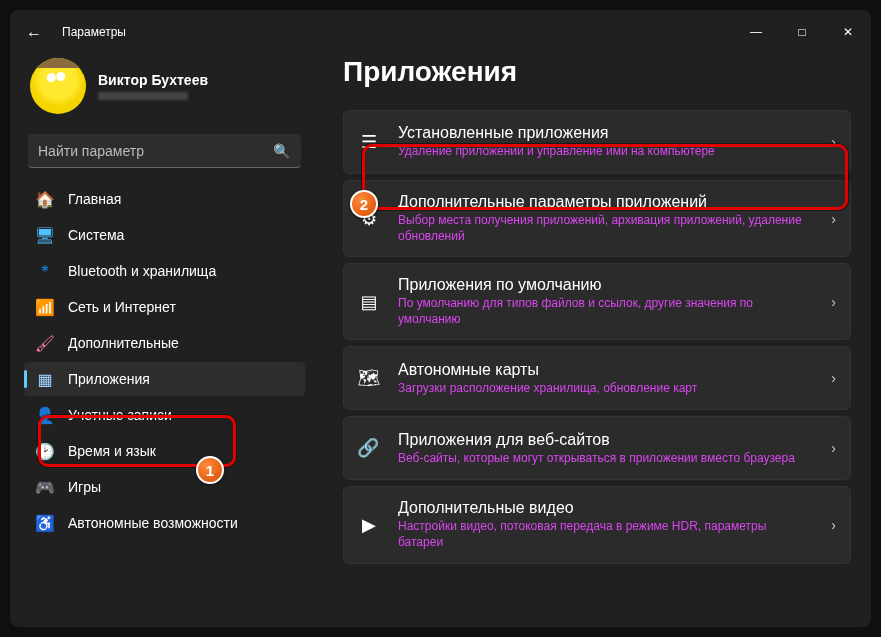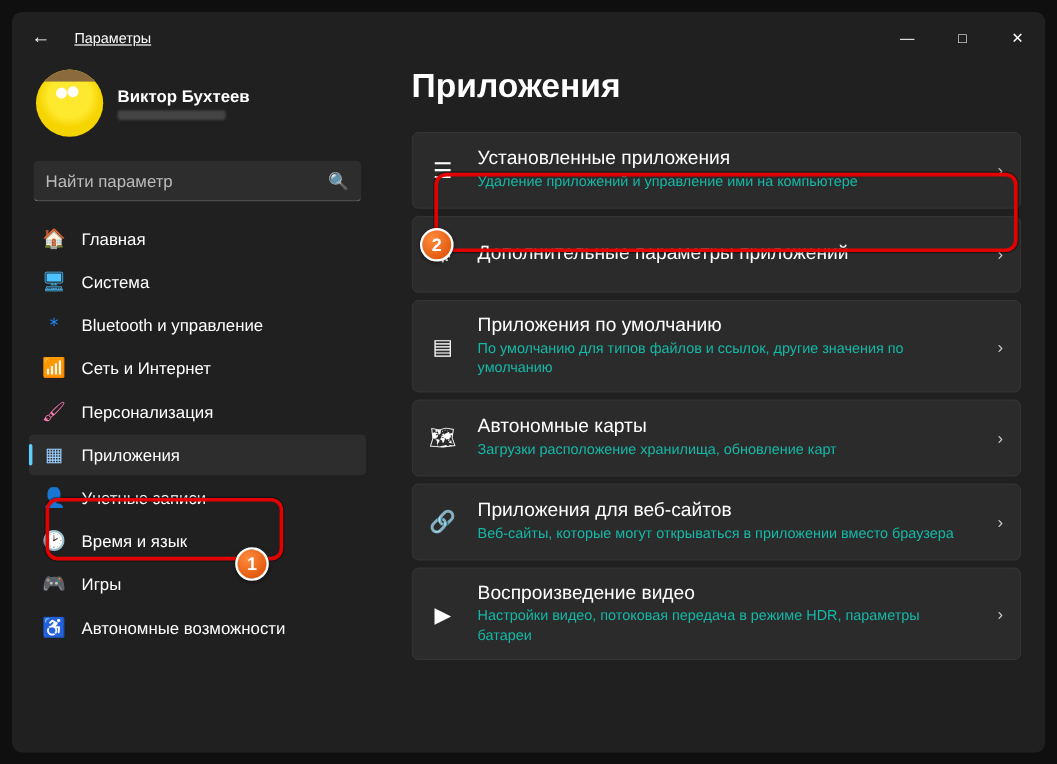--- a/index.html
+++ b/index.html
@@ -1,21 +1,21 @@
 <!DOCTYPE html>
 <html><head>
 <meta charset="utf-8">
 <style>
   * { box-sizing: border-box; margin: 0; padding: 0; font-family: "Segoe UI", sans-serif; }
   body { background: #0f0f0f; width: 881px; height: 637px; overflow: hidden; }
   .window { background: #202020; width: 861px; height: 617px; margin: 10px; border-radius: 8px; position: relative; color: #fff; display: flex; flex-direction: column; }
   .titlebar { height: 44px; display: flex; align-items: center; justify-content: space-between; padding: 0 0 0 16px; }
   .titlebar-left { display: flex; align-items: center; gap: 20px; }
   .back-arrow { font-size: 16px; color: #fff; }
-  .title-text { font-size: 12px; color: #fff; text-decoration: underline; }
+  .title-text { font-size: 12px; color: #fff; }
   .winbtns { display: flex; }
   .winbtn { width: 46px; height: 32px; display: flex; align-items: center; justify-content: center; font-size: 12px; color:#fff;}
   .content { display: flex; flex: 1; min-height: 0; }
   .sidebar { width: 305px; padding: 0 10px 0 14px; display: flex; flex-direction: column; }
   .profile { display: flex; align-items: center; gap: 12px; padding: 4px 6px 16px 6px; }
   .avatar { width: 56px; height: 56px; border-radius: 50%; background: radial-gradient(circle at 50% 40%, #ffe92f 40%, #f5d400 60%); position: relative; overflow:hidden; flex-shrink:0;}
   .avatar::after{content:"";position:absolute;inset:0;background:
      radial-gradient(circle at 38% 35%, #fff 4px, transparent 5px),
      radial-gradient(circle at 55% 33%, #fff 4px, transparent 5px),
      radial-gradient(circle at 38% 35%, #000 1.5px, transparent 2px),
@@ -33,21 +33,21 @@
   .nav-item.selected { background: #2d2d2d; }
   .nav-item.selected::before { content:""; position:absolute; left:0; top:8px; bottom:8px; width:3px; background:#60cdff; border-radius:2px;}
   .nav-icon { width: 18px; height: 18px; display: inline-flex; align-items:center; justify-content:center; font-size:16px; flex-shrink:0;}
   .main { flex: 1; padding: 2px 20px 0 28px; overflow-y: hidden; display:flex; flex-direction:column;}
   .main h1 { font-size: 28px; font-weight: 600; margin-bottom: 22px; }
   .cards { display:flex; flex-direction:column; gap:6px; flex:1; overflow:hidden;}
   .card { background: #2b2b2b; border: 1px solid #333; border-radius: 6px; padding: 12px 14px; display: flex; align-items: center; gap: 18px; min-height:64px;}
   .card-icon { width: 22px; display:flex; justify-content:center; color:#fff; font-size:18px; flex-shrink:0;}
   .card-text { flex:1; }
   .card-title { font-size: 16px; }
-  .card-sub { font-size: 12px; color: #14b8a6; margin-top:2px; line-height:1.3;}
+  .card-sub { font-size: 12px; color: #d946ef; margin-top:2px; line-height:1.3;}
   .chevron { color:#ccc; font-size:14px;}
   
   .anno-box { position:absolute; border:3px solid #e30000; border-radius:10px; pointer-events:none; box-shadow: 0 0 0 1px rgba(0,0,0,.4);}
   .anno-badge { position:absolute; width:28px; height:28px; border-radius:50%; background: radial-gradient(circle at 35% 30%, #ff8b3d, #d84a00); border:2px solid #fff; color:#fff; font-weight:700; font-size:15px; display:flex; align-items:center; justify-content:center; box-shadow:0 1px 3px rgba(0,0,0,.6); pointer-events:none;}
   
   .ic-home{color:#ffb060;} .ic-system{color:#4cc2ff;} .ic-bt{color:#1a8cff;} .ic-net{color:#1aa7ff;}
   .ic-pers{color:#ff7ab3;} .ic-apps{color:#9ad0ff;} .ic-acct{color:#7bd1c3;} .ic-time{color:#7bd1c3;}
   .ic-game{color:#b393ff;} .ic-acc{color:#5fb0ff;}
 </style>
 </head>
@@ -87,29 +87,29 @@
         <div class="nav-item">
           <span class="nav-icon ic-home">🏠</span>
           <span>Главная</span>
         </div>
         <div class="nav-item">
           <span class="nav-icon ic-system">🖥</span>
           <span>Система</span>
         </div>
         <div class="nav-item">
           <span class="nav-icon ic-bt">＊</span>
-          <span>Bluetooth и управление</span>
+          <span>Bluetooth и хранилища</span>
         </div>
         <div class="nav-item">
           <span class="nav-icon ic-net">📶</span>
           <span>Сеть и Интернет</span>
         </div>
         <div class="nav-item">
           <span class="nav-icon ic-pers">🖌</span>
-          <span>Персонализация</span>
+          <span>Дополнительные</span>
         </div>
         <div class="nav-item selected">
           <span class="nav-icon ic-apps">▦</span>
           <span>Приложения</span>
         </div>
         <div class="nav-item">
           <span class="nav-icon ic-acct">👤</span>
           <span>Учетные записи</span>
         </div>
         <div class="nav-item">
@@ -137,20 +137,21 @@
             <div class="card-title">Установленные приложения</div>
             <div class="card-sub">Удаление приложений и управление ими на компьютере</div>
           </div>
           <span class="chevron">›</span>
         </div>
 
         <div class="card">
           <span class="card-icon">⚙</span>
           <div class="card-text">
             <div class="card-title">Дополнительные параметры приложений</div>
+            <div class="card-sub">Выбор места получения приложений, архивация приложений, удаление обновлений</div>
           </div>
           <span class="chevron">›</span>
         </div>
 
         <div class="card">
           <span class="card-icon">▤</span>
           <div class="card-text">
             <div class="card-title">Приложения по умолчанию</div>
             <div class="card-sub">По умолчанию для типов файлов и ссылок, другие значения по умолчанию</div>
           </div>
@@ -171,21 +172,21 @@
           <div class="card-text">
             <div class="card-title">Приложения для веб-сайтов</div>
             <div class="card-sub">Веб-сайты, которые могут открываться в приложении вместо браузера</div>
           </div>
           <span class="chevron">›</span>
         </div>
 
         <div class="card">
           <span class="card-icon">▶</span>
           <div class="card-text">
-            <div class="card-title">Воспроизведение видео</div>
+            <div class="card-title">Дополнительные видео</div>
             <div class="card-sub">Настройки видео, потоковая передача в режиме HDR, параметры батареи</div>
           </div>
           <span class="chevron">›</span>
         </div>
 
       </div>
     </div>
 
   </div>
 

